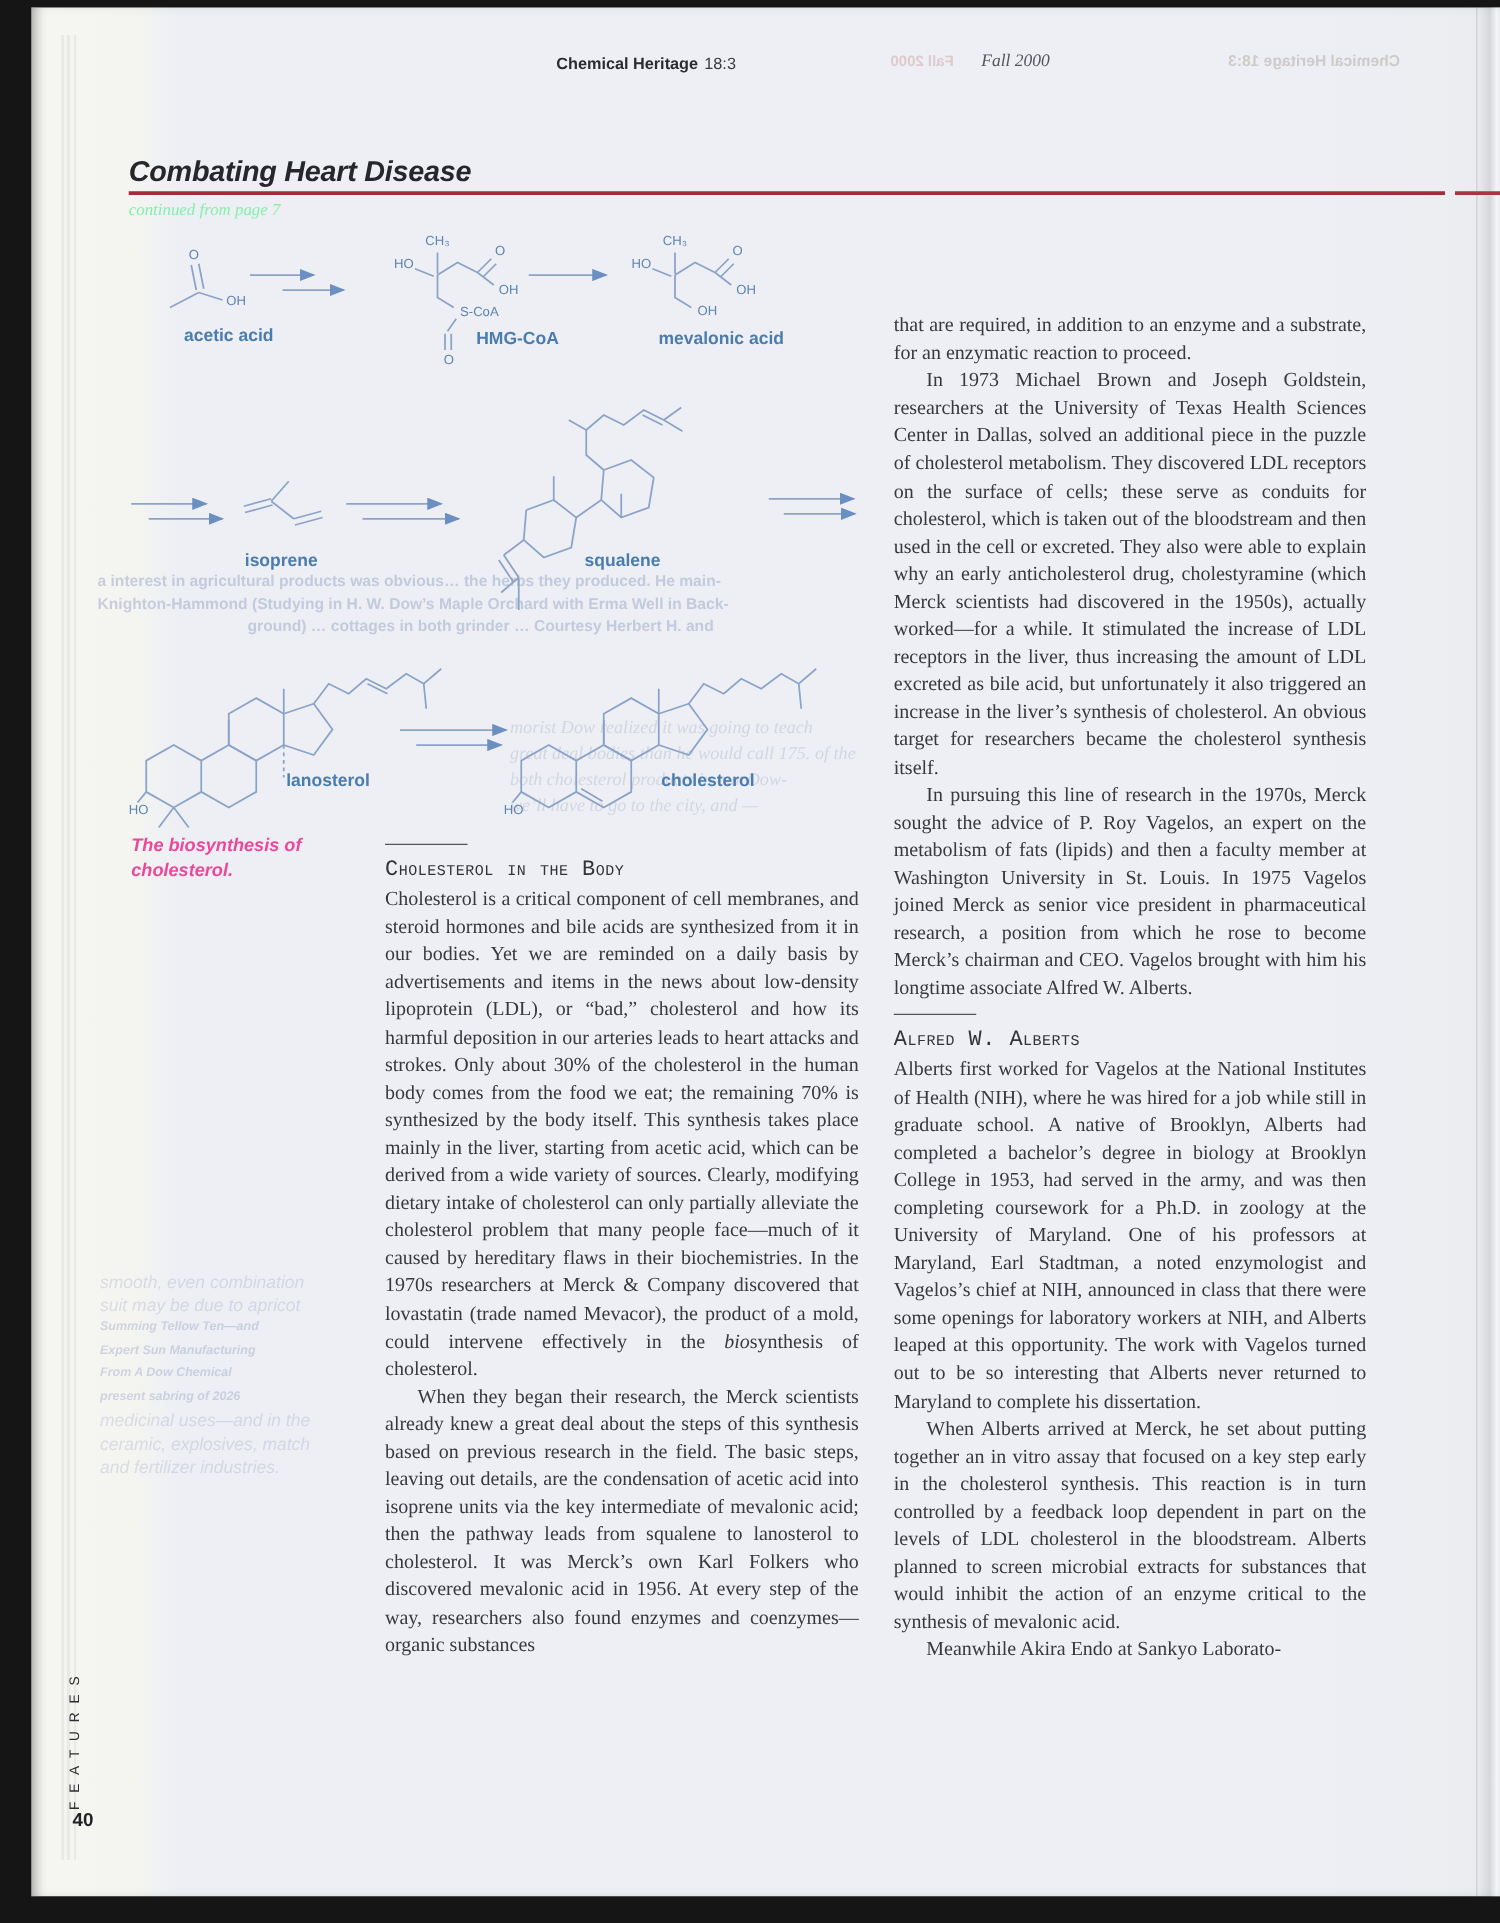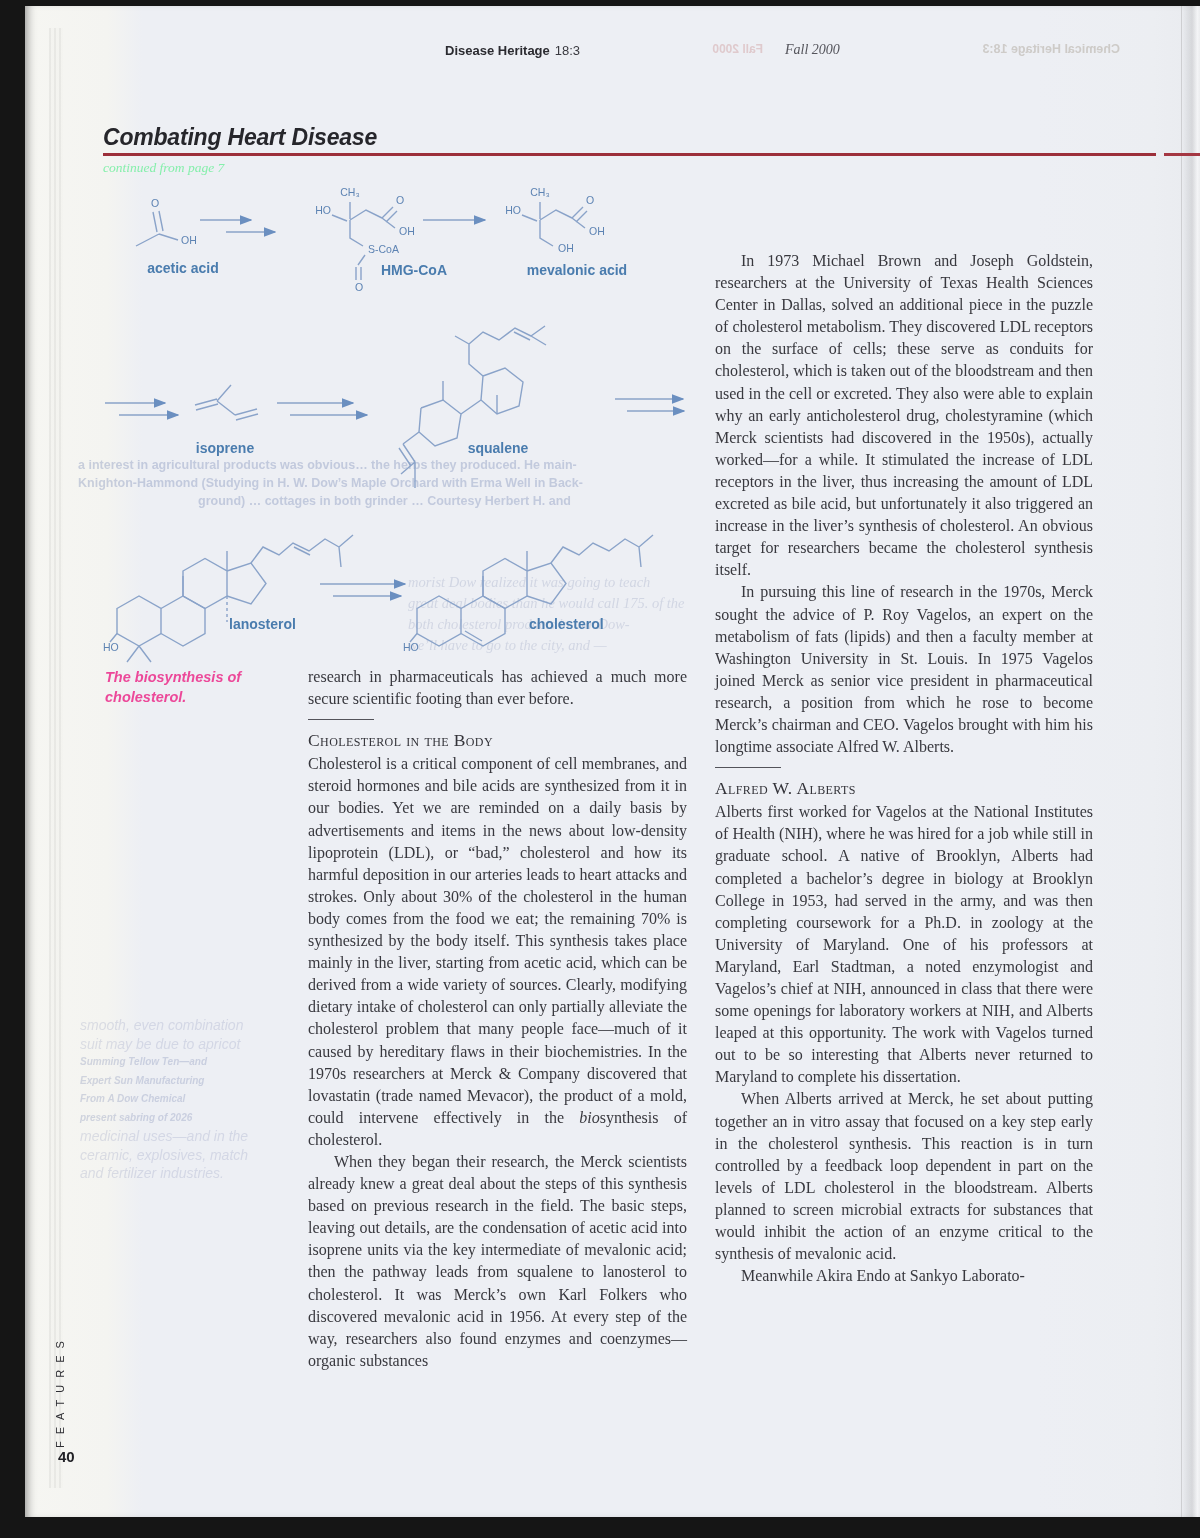--- a/index.html
+++ b/index.html
@@ -61,21 +61,21 @@
   .ghost-fig{left:78px;top:456px;width:620px;font-size:12.5px;font-weight:600;line-height:18px;color:rgba(95,115,168,.30);}
   .ghost-steroid{left:408px;top:572px;width:300px;font-family:"Liberation Serif",serif;font-size:14.5px;font-style:italic;line-height:21px;color:rgba(100,115,160,.20);}
   .ghost-margin{left:80px;top:1016px;width:240px;font-size:14px;line-height:18.5px;color:rgba(108,122,168,.20);font-style:italic;}
   .ghost-margin .gb{font-weight:700;font-size:10px;color:rgba(100,115,165,.26);}
   
   .col{position:absolute;font-size:16px;line-height:22.1px;color:#38383e;text-align:justify;hyphens:auto;}
   .col-mid{left:308px;top:666px;width:379px;}
   .col-right{left:715px;top:250px;width:378px;}
   .col p{margin:0;}
   .col p.ind{text-indent:26px;}
-  .sect{margin-top:9px;}
+  .sect{margin-top:9px;font-family:Liberation Mono, monospace;}
   .sect-rule{width:66px;height:1px;background:#53535a;margin-bottom:9px;}
   .sect-head{font-variant:small-caps;font-size:17.5px;letter-spacing:.4px;color:#333339;margin-bottom:2px;}
   
   .features-vert{
     position:absolute;left:54px;top:1288px;height:160px;
     writing-mode:vertical-rl;transform:rotate(180deg);
     font-family:"Liberation Sans",sans-serif;font-size:11px;letter-spacing:7px;color:#2e2e33;
   }
   .page-num{position:absolute;left:58px;top:1448px;font-family:"Liberation Sans",sans-serif;font-size:15px;font-weight:700;color:#222227;}
   
@@ -85,21 +85,21 @@
 </style>
 </head>
 <body>
 
 <div class="page">
   <div class="page-stack-lines"></div>
   <div class="fold-band"></div>
 </div>
 
 <div class="journal-line">
-  <b>Disease Heritage</b><span class="issue">18:3</span>
+  <b>Chemical Heritage</b><span class="issue">18:3</span>
 </div>
 <div class="season">Fall 2000</div>
 <div class="ghost-header">Chemical Heritage 18:3</div>
 <div class="ghost-fall">Fall 2000</div>
 
 <div class="article-title">Combating Heart Disease</div>
 <div class="rule-red"></div>
 <div class="rule-red2"></div>
 <div class="continued">continued from page 7</div>
 
@@ -219,30 +219,30 @@
   <text class="cmpd" x="426" y="453">cholesterol</text>
 </svg>
 </div>
 
 <div class="fig-caption">
   <div>The biosynthesis of</div>
   <div>cholesterol.</div>
 </div>
 
 <div class="col col-mid">
-  <p>research in pharmaceuticals has achieved a much more secure scientific footing than ever before.</p>
   <div class="sect">
     <div class="sect-rule"></div>
     <div class="sect-head">Cholesterol in the Body</div>
   </div>
   <p><span>Cholesterol is a critical component of cell membranes, and steroid hormones and bile acids are synthesized from it in our bodies. Yet we are reminded on a daily basis by advertisements and items in the news about low-density lipoprotein (LDL), or “bad,” cholesterol and how its harmful deposition in our arteries leads to heart attacks and strokes. Only about 30% of the cholesterol in the human body comes from the food we eat; the remaining 70% is synthesized by the body itself. This synthesis takes place mainly in the liver, starting from acetic acid, which can be derived from a wide variety of sources. Clearly, modifying dietary intake of cholesterol can only partially alleviate the cholesterol problem that many people face—much of it caused by hereditary flaws in their biochemistries. In the 1970s researchers at Merck &amp; Company discovered that lovastatin (trade named Mevacor), the product of a mold, could intervene effectively in the </span><i>bio</i><span>synthesis of cholesterol.</span></p>
   <p class="ind">When they began their research, the Merck scientists already knew a great deal about the steps of this synthesis based on previous research in the field. The basic steps, leaving out details, are the condensation of acetic acid into isoprene units via the key intermediate of mevalonic acid; then the pathway leads from squalene to lanosterol to cholesterol. It was Merck’s own Karl Folkers who discovered mevalonic acid in 1956. At every step of the way, researchers also found enzymes and coenzymes—organic substances</p>
 </div>
 
 <div class="col col-right">
+  <p>that are required, in addition to an enzyme and a substrate, for an enzymatic reaction to proceed.</p>
   <p class="ind">In 1973 Michael Brown and Joseph Goldstein, researchers at the University of Texas Health Sciences Center in Dallas, solved an additional piece in the puzzle of cholesterol metabolism. They discovered LDL receptors on the surface of cells; these serve as conduits for cholesterol, which is taken out of the bloodstream and then used in the cell or excreted. They also were able to explain why an early anticholesterol drug, cholestyramine (which Merck scientists had discovered in the 1950s), actually worked—for a while. It stimulated the increase of LDL receptors in the liver, thus increasing the amount of LDL excreted as bile acid, but unfortunately it also triggered an increase in the liver’s synthesis of cholesterol. An obvious target for researchers became the cholesterol synthesis itself.</p>
   <p class="ind">In pursuing this line of research in the 1970s, Merck sought the advice of P. Roy Vagelos, an expert on the metabolism of fats (lipids) and then a faculty member at Washington University in St. Louis. In 1975 Vagelos joined Merck as senior vice president in pharmaceutical research, a position from which he rose to become Merck’s chairman and CEO. Vagelos brought with him his longtime associate Alfred W. Alberts.</p>
   <div class="sect">
     <div class="sect-rule"></div>
     <div class="sect-head">Alfred W. Alberts</div>
   </div>
   <p>Alberts first worked for Vagelos at the National Institutes of Health (NIH), where he was hired for a job while still in graduate school. A native of Brooklyn, Alberts had completed a bachelor’s degree in biology at Brooklyn College in 1953, had served in the army, and was then completing coursework for a Ph.D. in zoology at the University of Maryland. One of his professors at Maryland, Earl Stadtman, a noted enzymologist and Vagelos’s chief at NIH, announced in class that there were some openings for laboratory workers at NIH, and Alberts leaped at this opportunity. The work with Vagelos turned out to be so interesting that Alberts never returned to Maryland to complete his dissertation.</p>
   <p class="ind">When Alberts arrived at Merck, he set about putting together an in vitro assay that focused on a key step early in the cholesterol synthesis. This reaction is in turn controlled by a feedback loop dependent in part on the levels of LDL cholesterol in the bloodstream. Alberts planned to screen microbial extracts for substances that would inhibit the action of an enzyme critical to the synthesis of mevalonic acid.</p>
   <p class="ind">Meanwhile Akira Endo at Sankyo Laborato-</p>
 </div>

